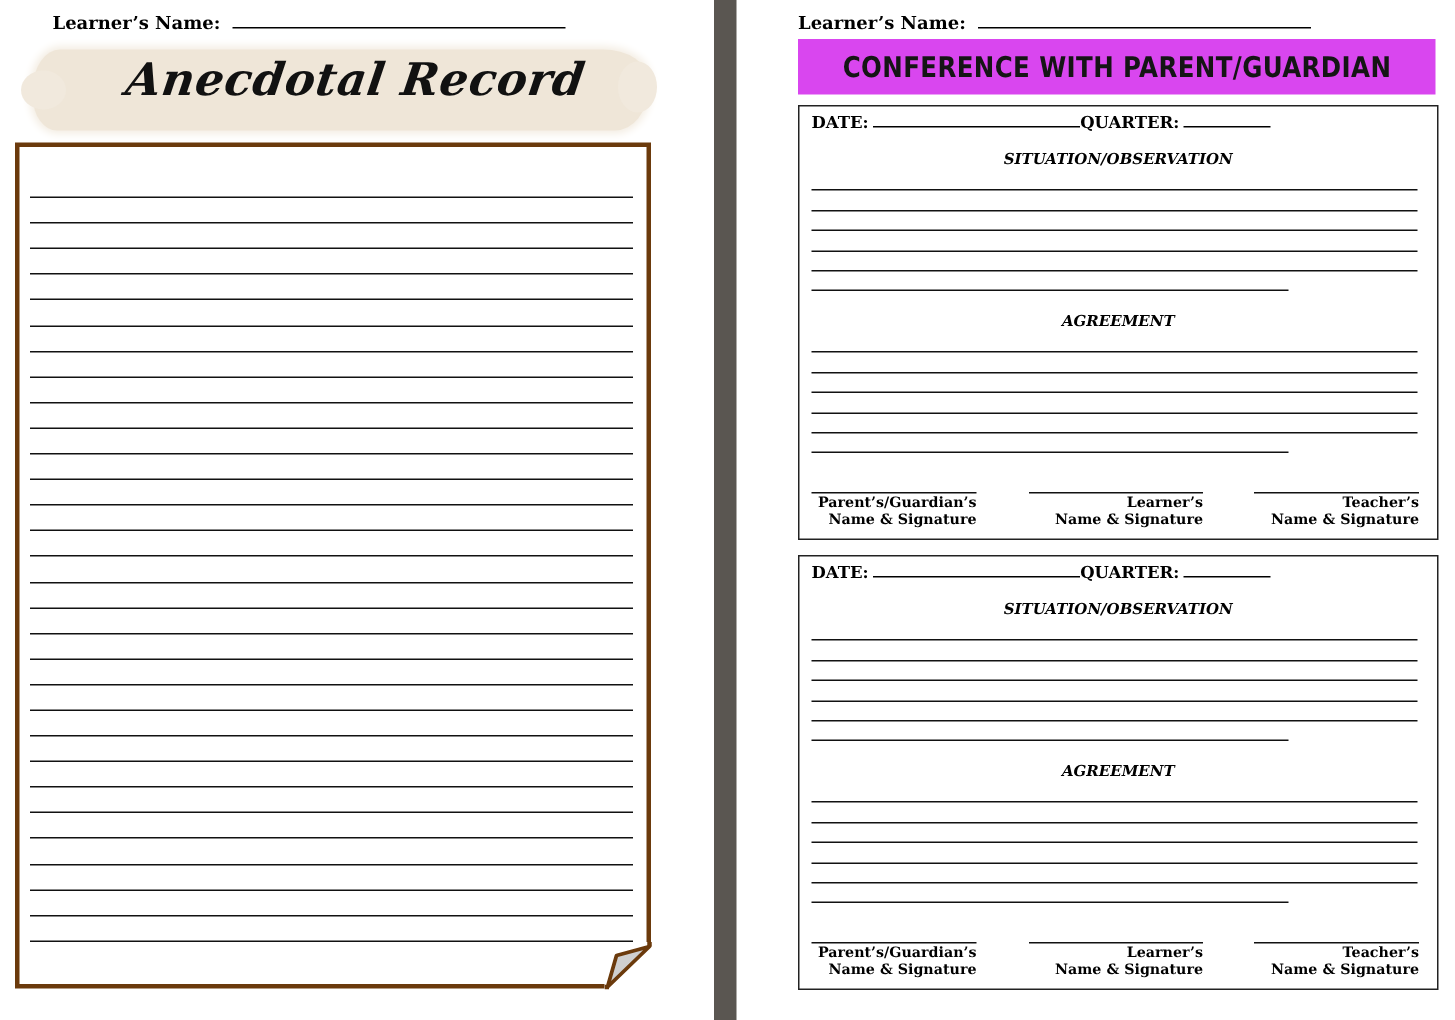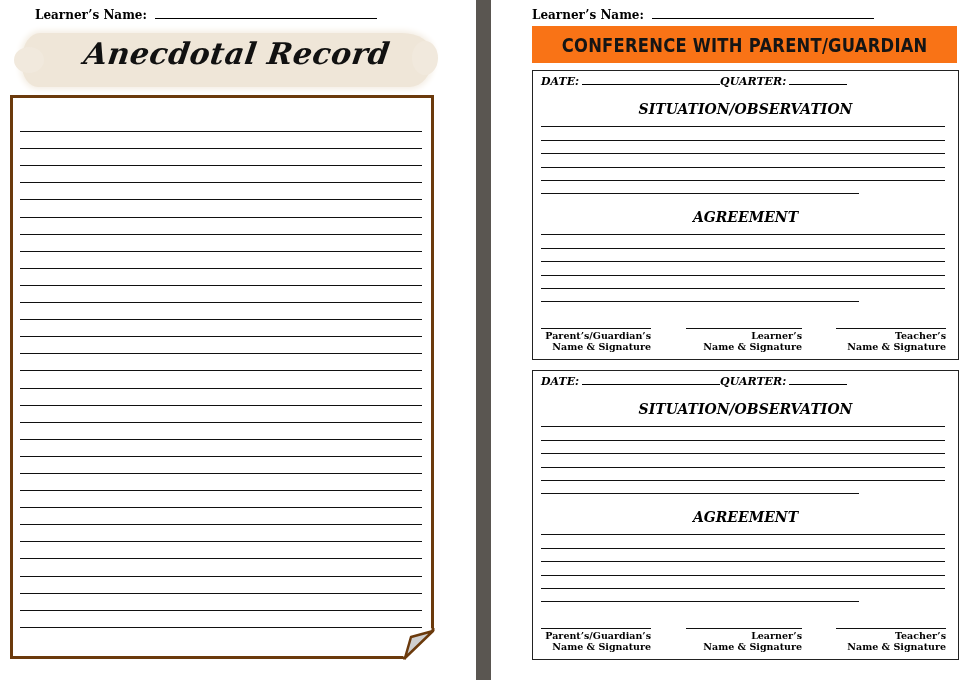--- a/index.html
+++ b/index.html
@@ -42,33 +42,33 @@
     .corner-cut {
       position: absolute; left: 403px; top: 628px; width: 34px; height: 34px; background: #fff;
     }
     .corner-svg { position: absolute; left: 403px; top: 628px; }
 
     
     .right-name { position: absolute; left: 532px; top: 8px; font-size: 12px; font-weight: bold; white-space: nowrap; }
     .right-name .uline { display: inline-block; width: 222px; border-bottom: 1px solid #000; height: 11px; vertical-align: baseline; margin-left: 4px; }
 
     .conf-banner {
-      position: absolute; left: 532px; top: 26px; width: 425px; height: 37px; background: #f97316;
+      position: absolute; left: 532px; top: 26px; width: 425px; height: 37px; background: #d946ef;
       display: flex; align-items: center; justify-content: center;
     }
     .conf-banner span {
       font-family: "DejaVu Sans", sans-serif; font-weight: bold; font-size: 19px; letter-spacing: 0.3px;
       color: #151515; transform: scaleX(0.86); white-space: nowrap;
     }
 
     .form { position: absolute; left: 532px; width: 427px; height: 290px; border: 1.3px solid #222; background: #fff; }
-    .form .date-row { position: absolute; left: 8px; top: 4px; font-size: 11px; font-weight: bold; white-space: nowrap; font-style: italic; }
+    .form .date-row { position: absolute; left: 8px; top: 4px; font-size: 11px; font-weight: bold; white-space: nowrap; }
     .form .date-row .u1 { display: inline-block; width: 138px; border-bottom: 1px solid #000; height: 9px; margin-left: 3px; }
     .form .date-row .u2 { display: inline-block; width: 58px; border-bottom: 1px solid #000; height: 9px; margin-left: 3px; }
-    .form .sec-title { position: absolute; left: 0; width: 100%; text-align: center; font-size: 14px; font-weight: bold; font-style: italic; }
+    .form .sec-title { position: absolute; left: 0; width: 100%; text-align: center; font-size: 10px; font-weight: bold; font-style: italic; }
     .form .lines { position: absolute; left: 8px; width: 404px; }
     .form .lines .ln { height: 13.4px; border-bottom: 1px solid #111; }
     .form .lines .ln.short { width: 318px; }
     .form .sig { position: absolute; top: 257px; text-align: right; font-size: 9.5px; font-weight: bold; line-height: 11px; }
     .form .sig .sline { border-top: 1px solid #111; margin-bottom: 1px; }
   </style>
 </head>
 <body>
 
 <div class="left-name">

